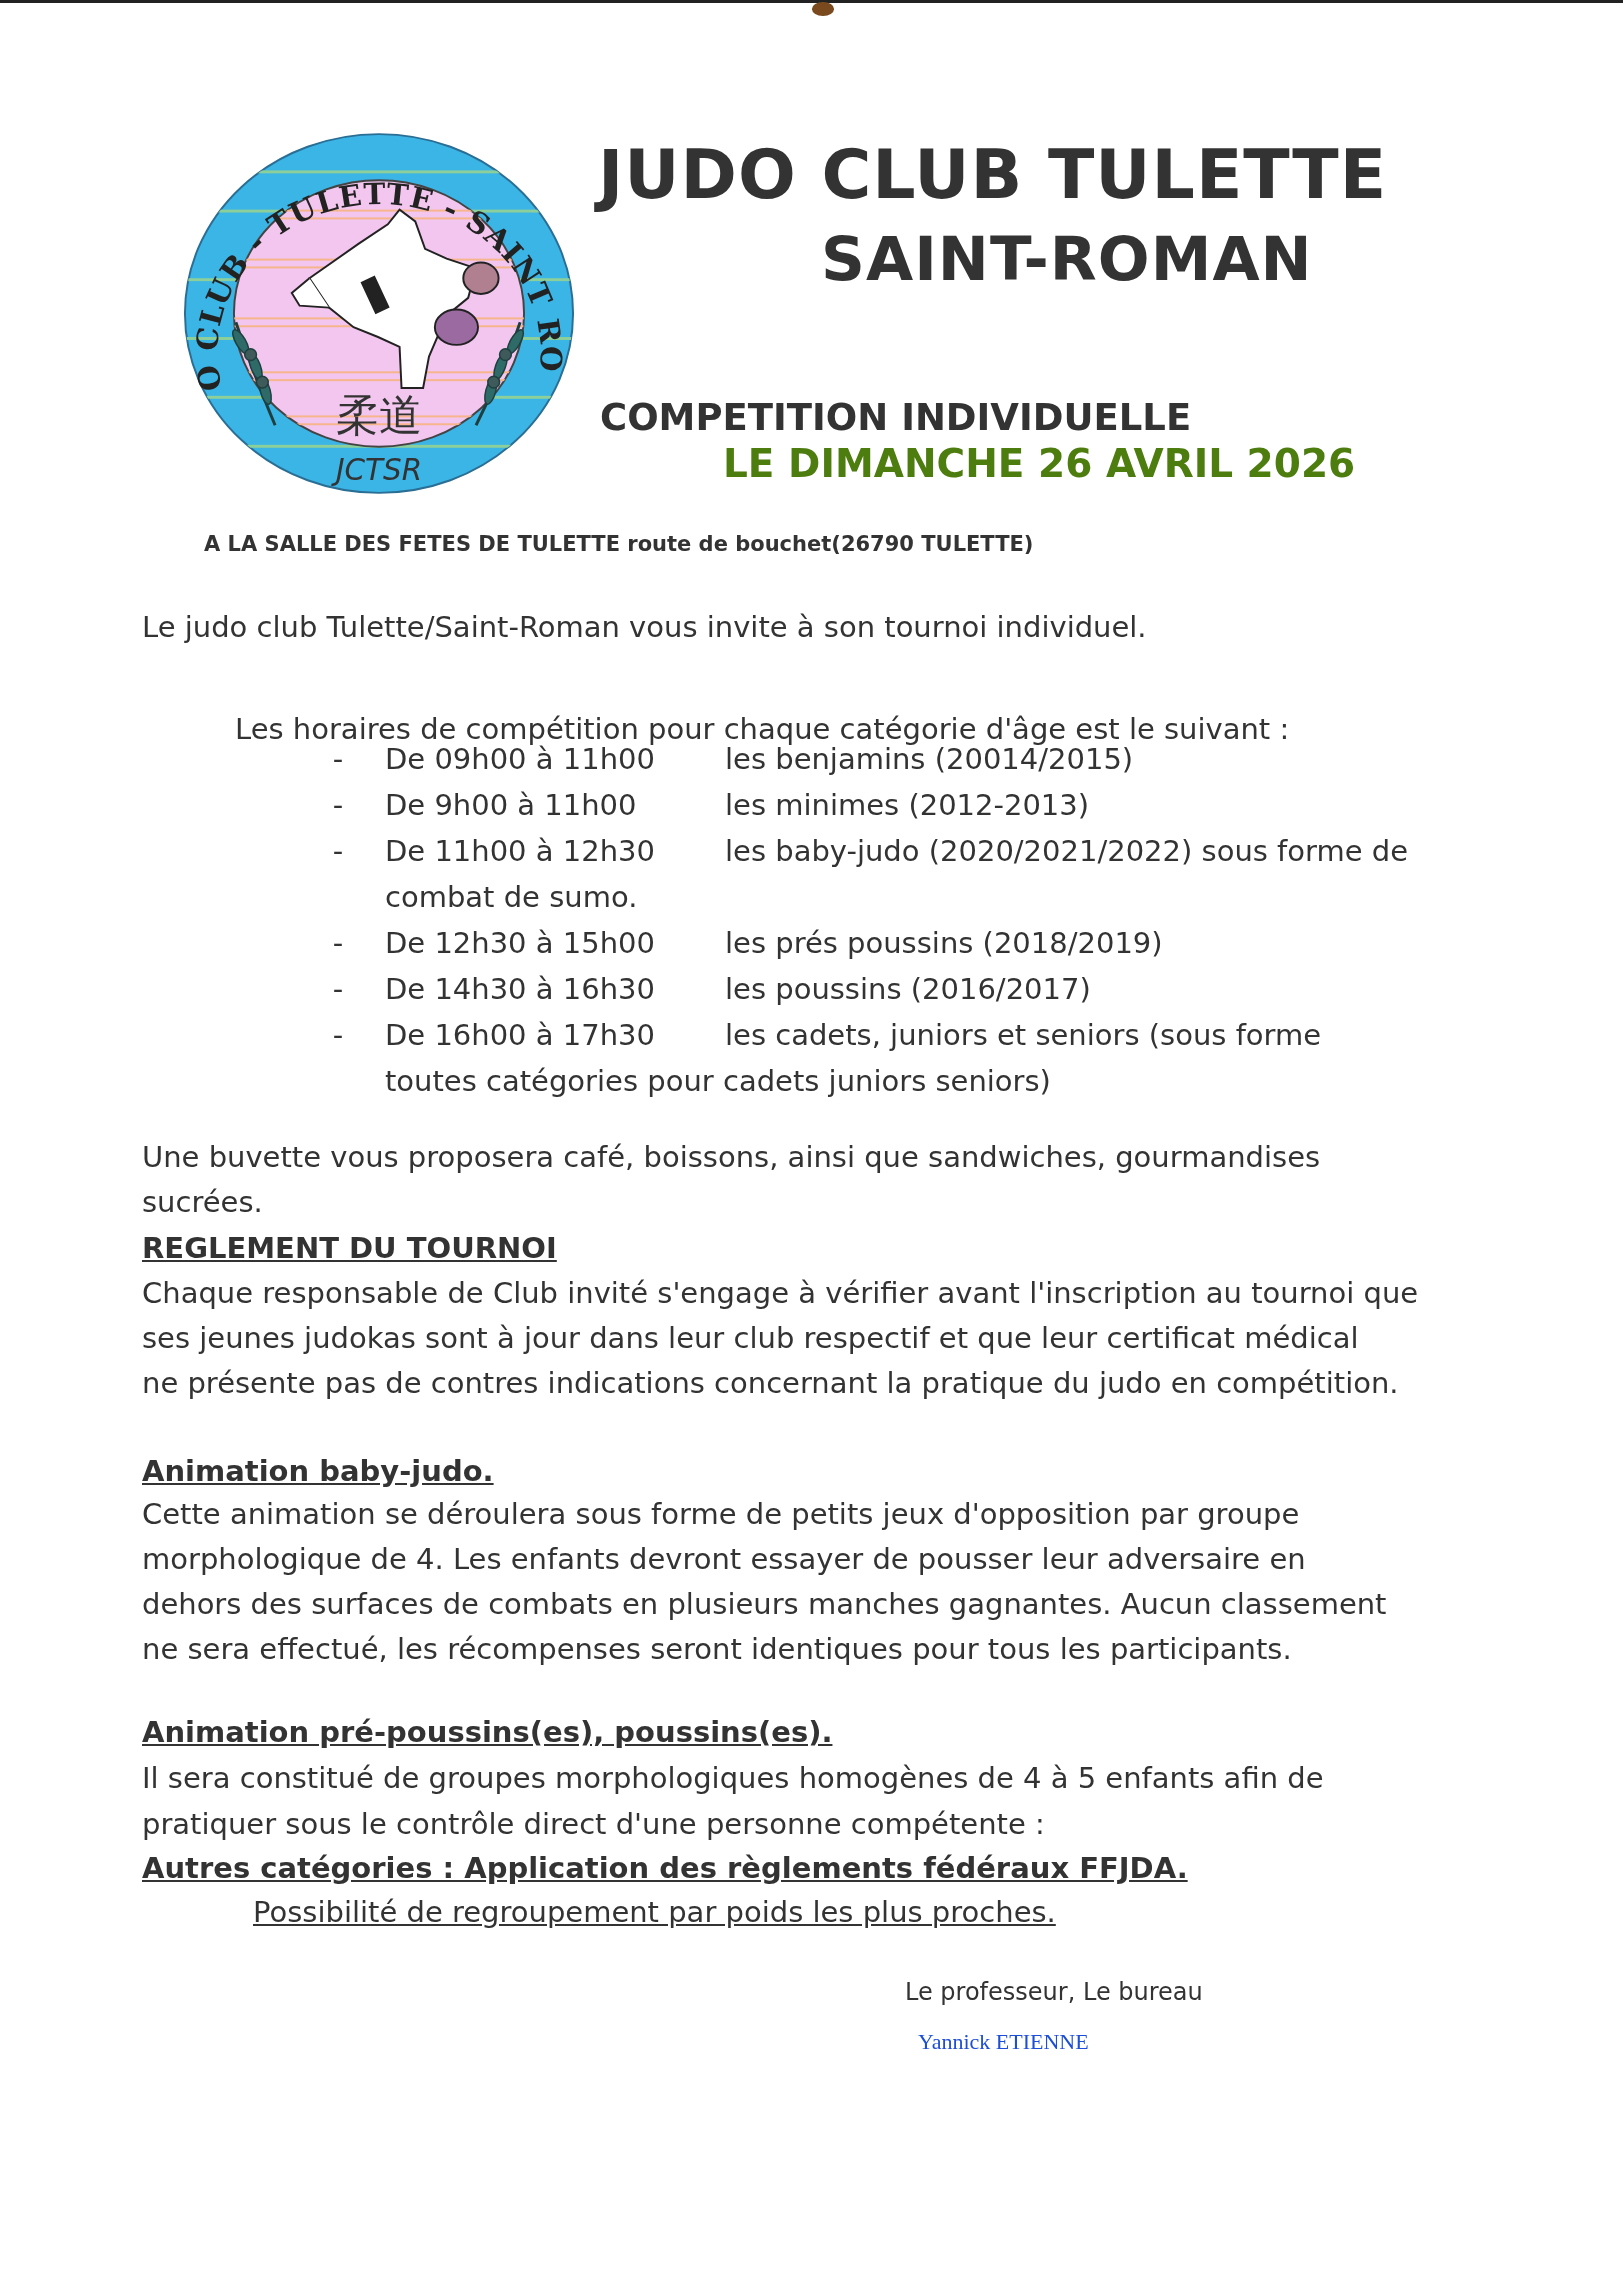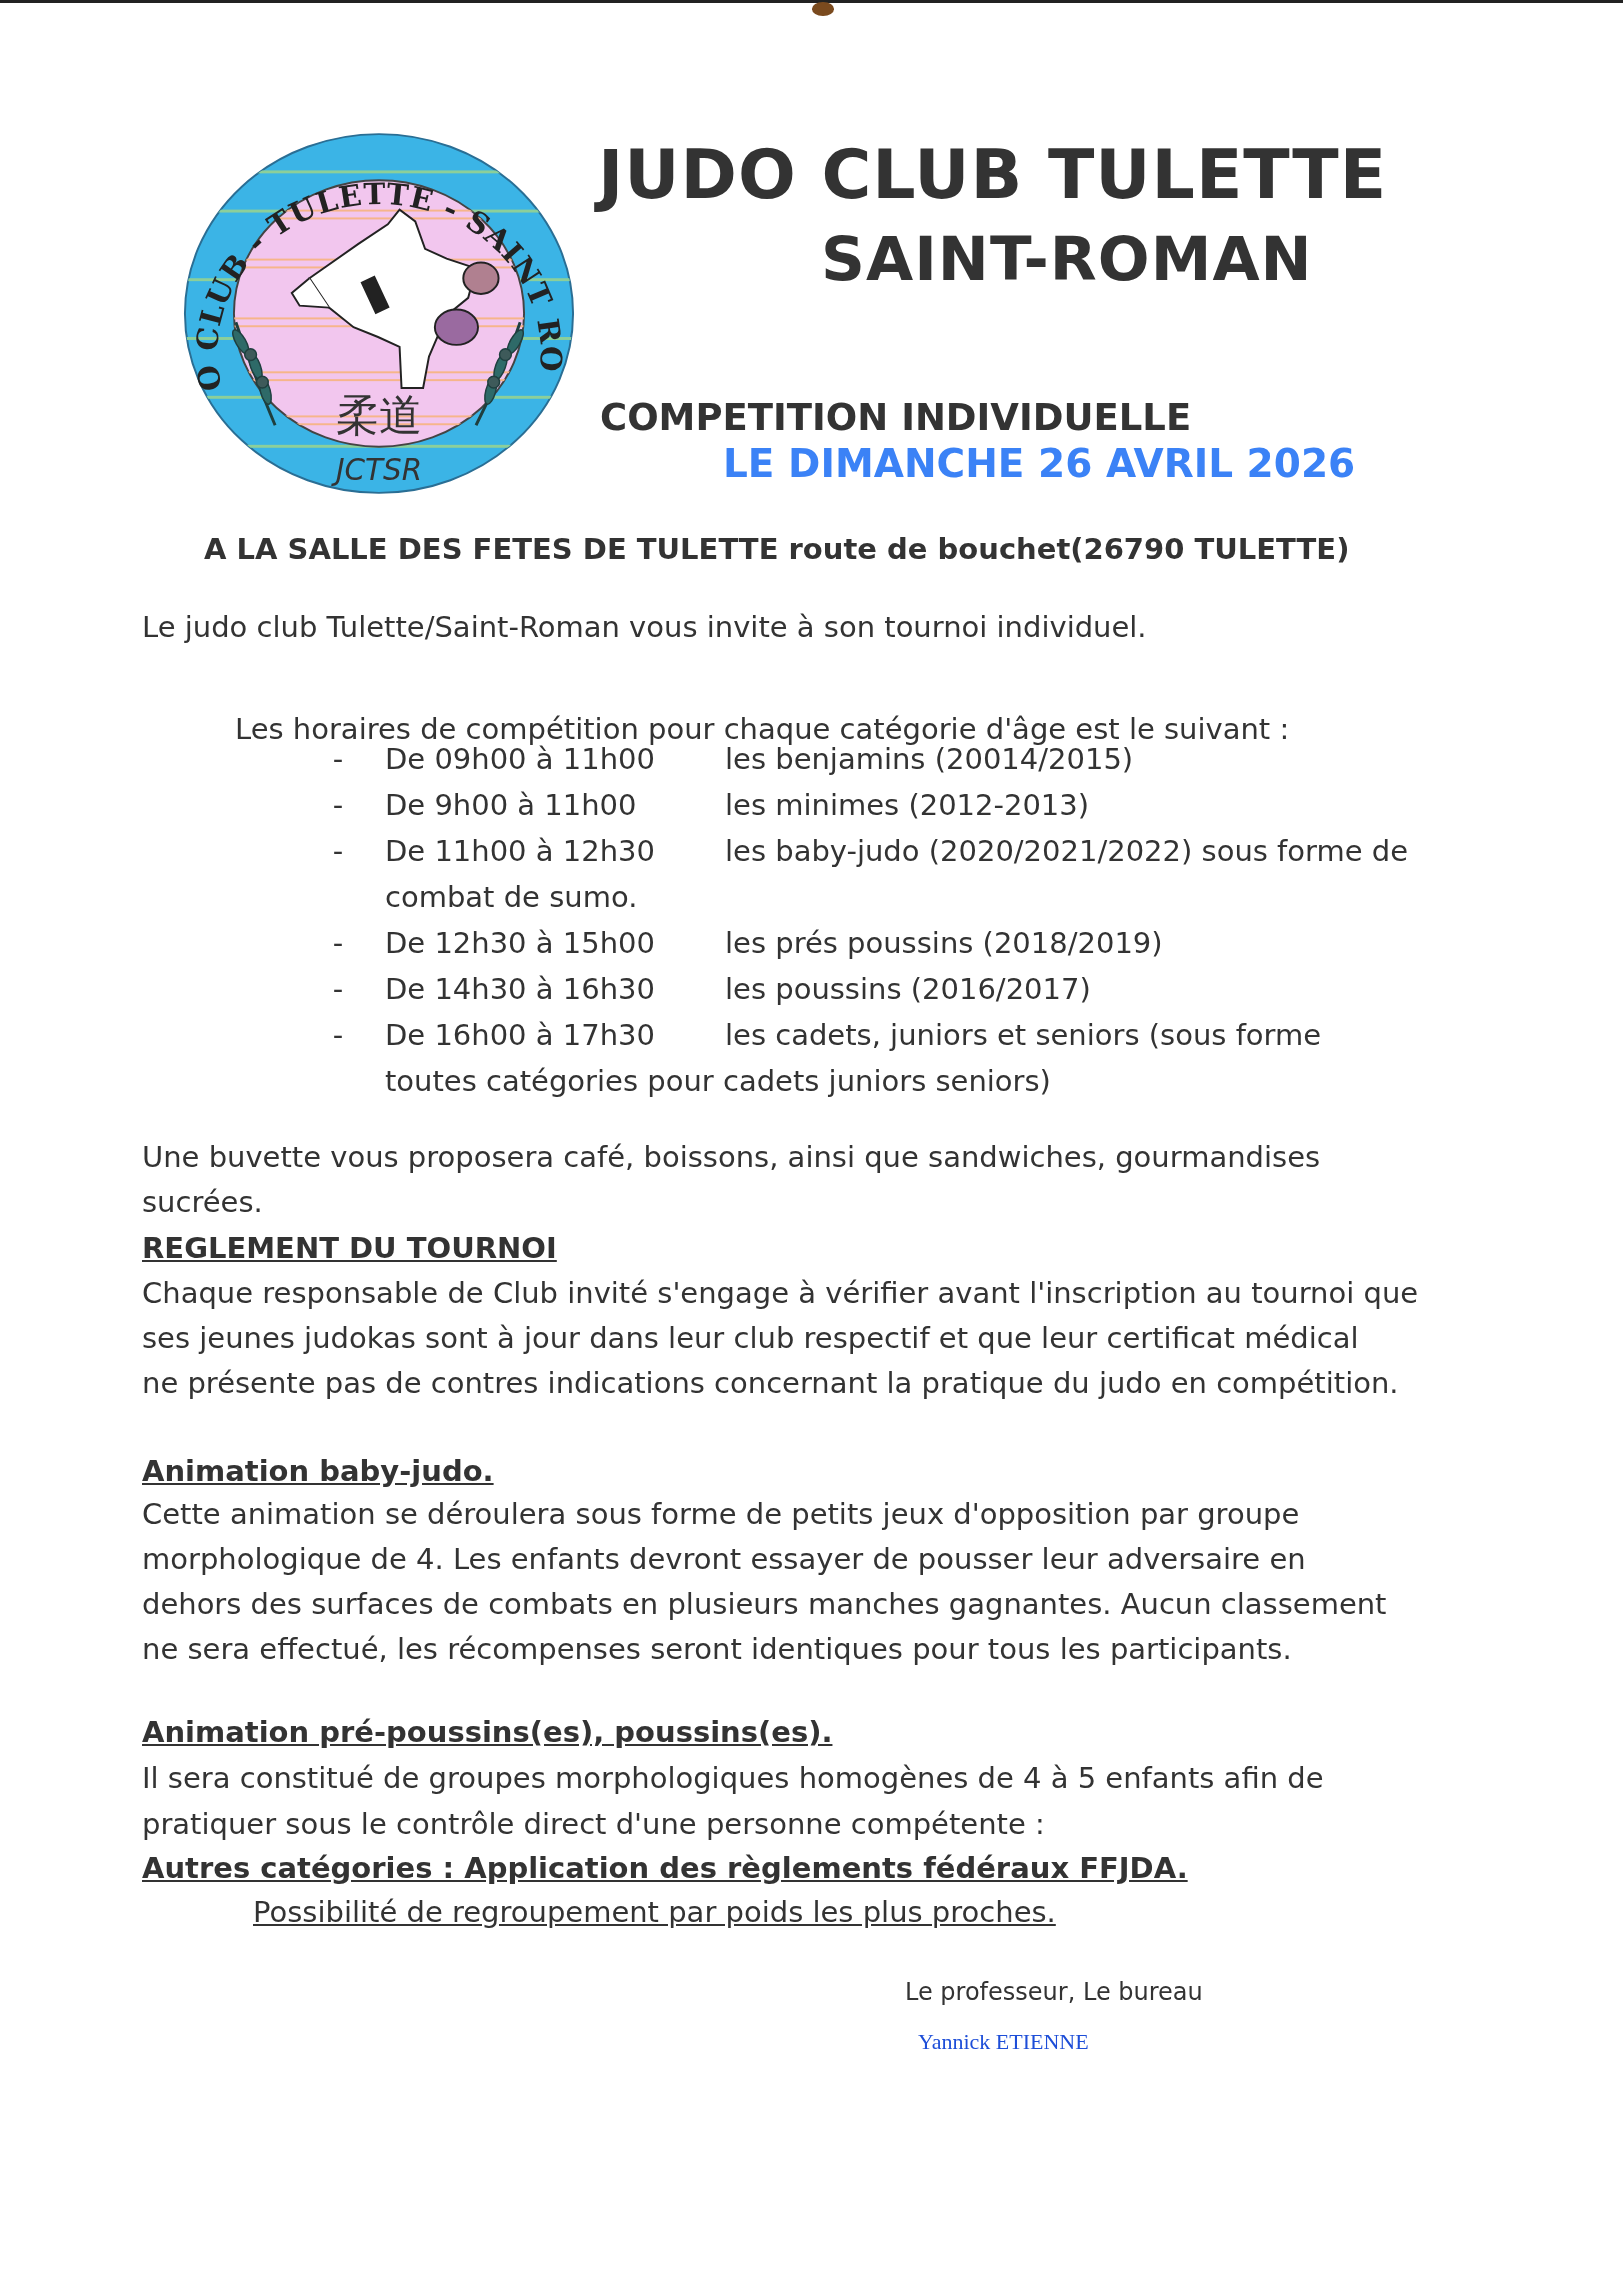--- a/index.html
+++ b/index.html
@@ -6,22 +6,22 @@
   body {
     width: 1623px; height: 2293px; background: #ffffff; position: relative;
     font-family: "DejaVu Sans", sans-serif; color: #333333; overflow: hidden;
   }
   .top-edge { position: absolute; left: 0; top: 0; width: 1623px; height: 2.9px; background: #222; }
   .stain { position: absolute; left: 812px; top: 2px; width: 21.6px; height: 13.7px; border-radius: 50%; background: #7a4a1e; }
   .logo { position: absolute; left: 182px; top: 131px; width: 394px; height: 365px; }
   .title1 { position: absolute; left: 598px; top: 135px; font-size: 68px; font-weight: bold; letter-spacing: 1px; color: #333; }
   .title2 { position: absolute; left: 821px; top: 223px; font-size: 61px; font-weight: bold; letter-spacing: 1px; color: #333; }
   .subtitle { position: absolute; left: 600px; top: 348px; font-size: 37px; font-weight: bold; color: #333; margin-top: 48px; }
-  .date { position: absolute; left: 723px; top: 441px; font-size: 39px; font-weight: bold; color: #3b82f6; }
-  .venue { position: absolute; left: 204px; top: 532px; font-size: 29px; font-weight: bold; color: #333; white-space: nowrap; }
+  .date { position: absolute; left: 723px; top: 441px; font-size: 39px; font-weight: bold; color: #4d7c0f; }
+  .venue { position: absolute; left: 204px; top: 532px; font-size: 21px; font-weight: bold; color: #333; white-space: nowrap; }
   .p { position: absolute; font-size: 29px; color: #333; white-space: nowrap; }
   .intro { left: 142px; top: 610px; }
   .sched-intro { left: 235px; top: 701px; margin-top: 11px; }
   .sched { position: absolute; left: 323px; top: 742px; width: 1176px; }
   .sched-row { position: relative; height: 46px; font-size: 29px; white-space: nowrap; }
   .sched-dash { position: absolute; left: 9.8px; top: 0; }
   .sched-time { position: absolute; left: 62px; top: 0; }
   .sched-label { position: absolute; left: 402px; top: 0; }
   .sched-cont { position: relative; height: 46px; font-size: 29px; padding-left: 62px; white-space: nowrap; }
   .body-text { position: absolute; left: 142px; font-size: 29px; line-height: 45px; color: #333; white-space: nowrap; }

